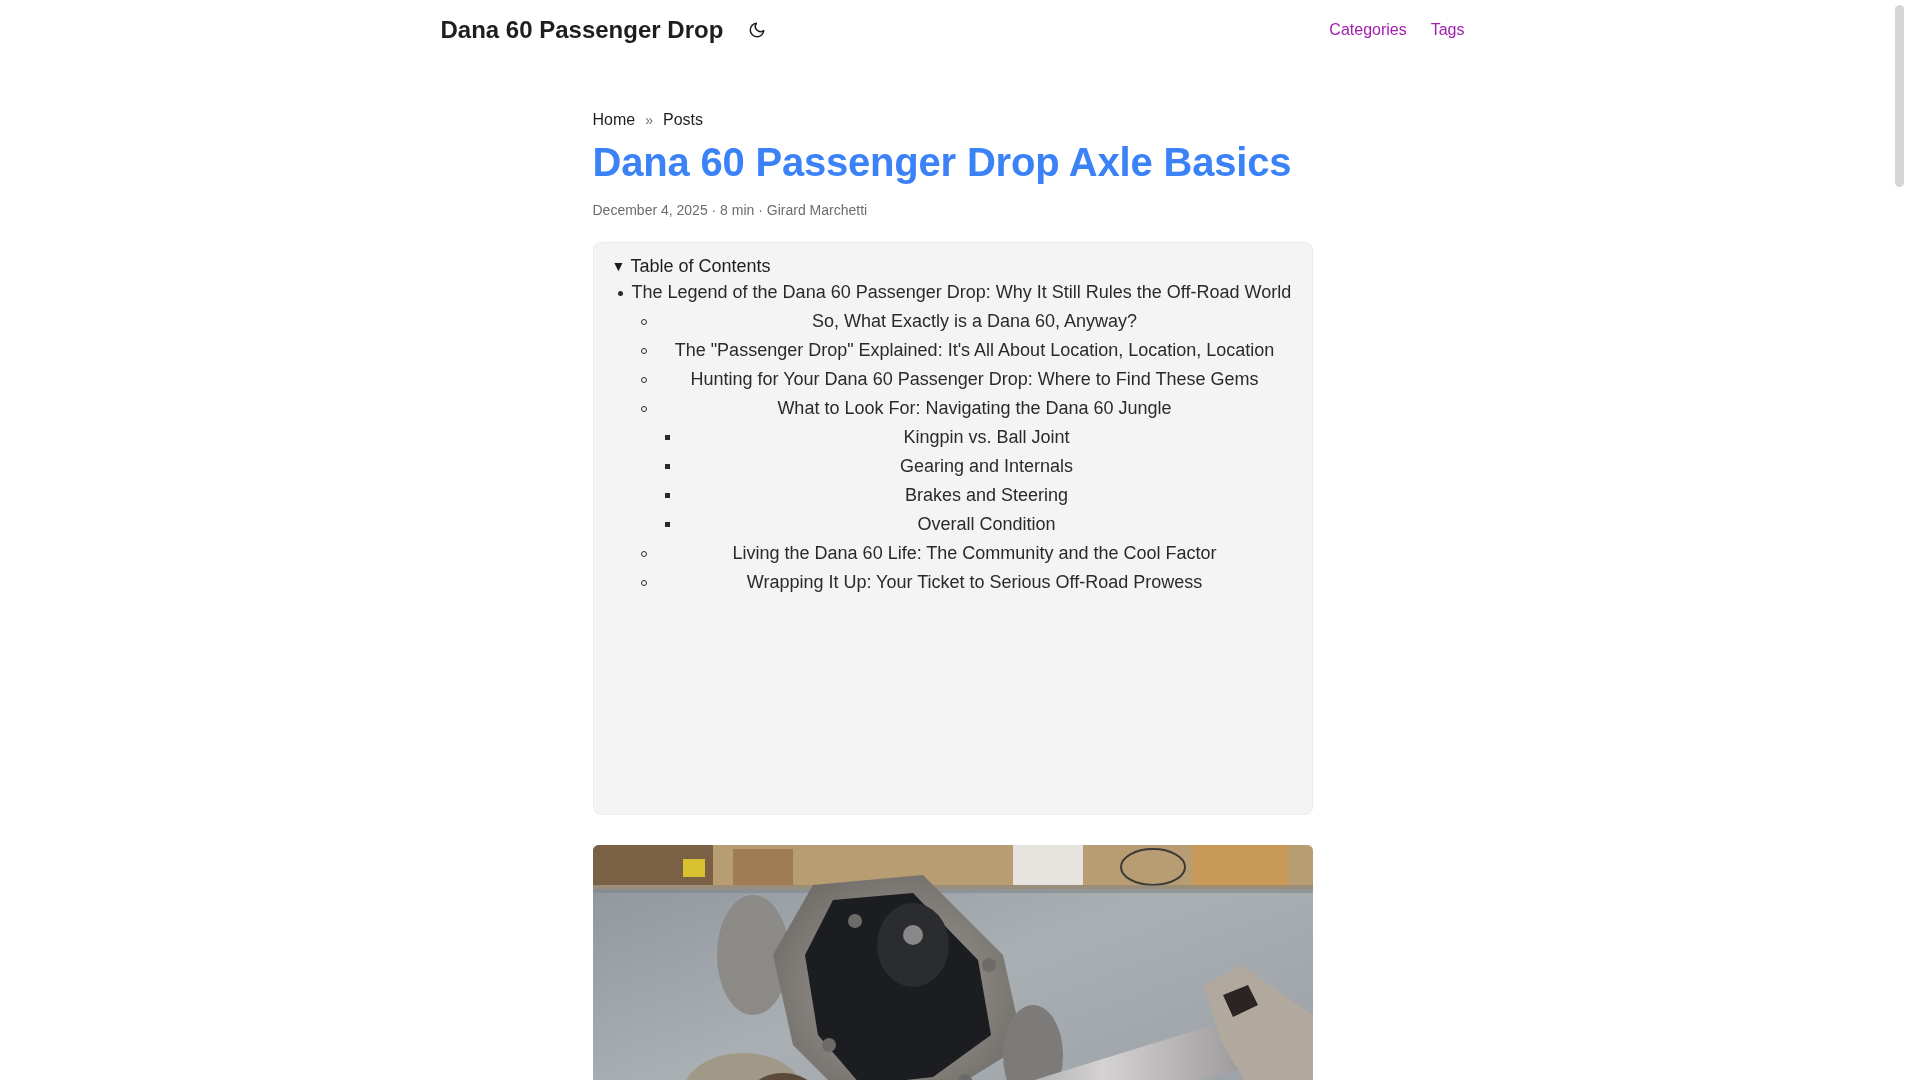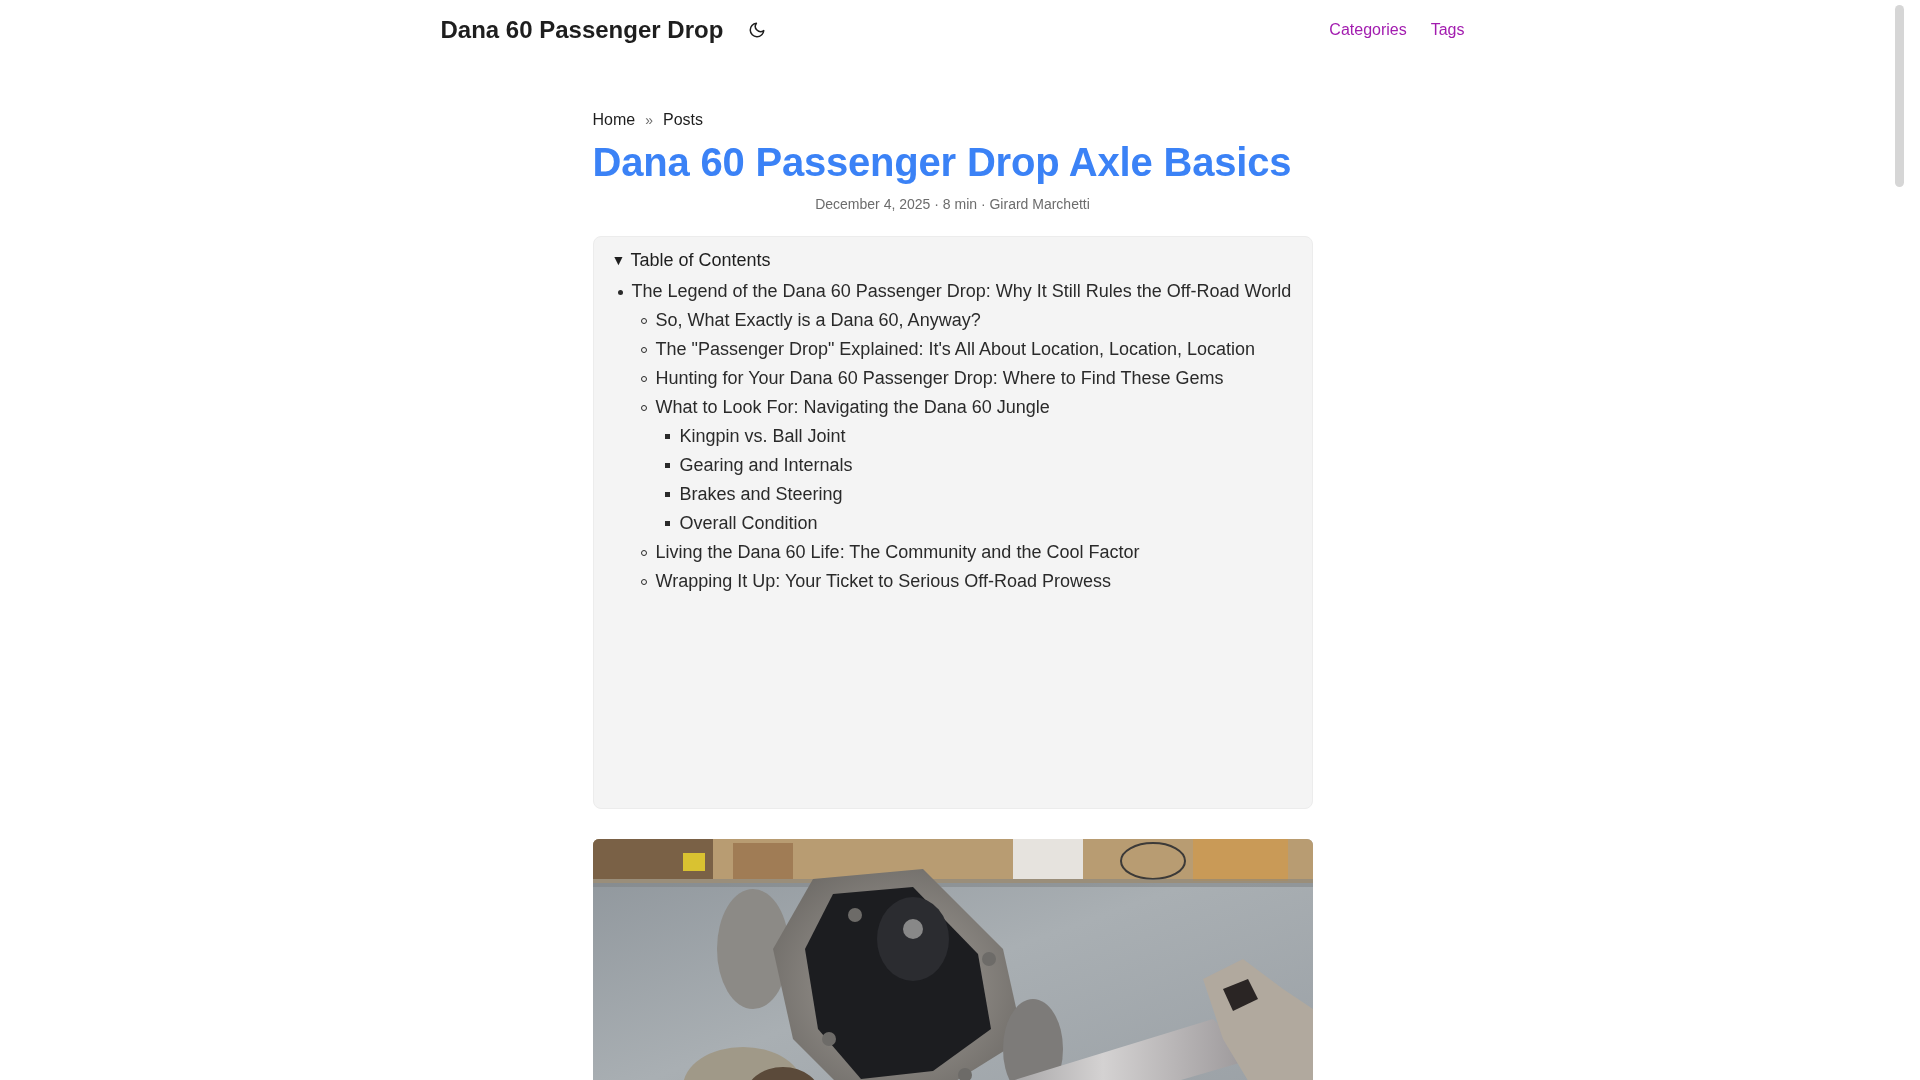--- a/index.html
+++ b/index.html
@@ -22,39 +22,39 @@
   .theme-toggle { width: 20px; height: 20px; display: inline-flex; align-items: center; justify-content: center; cursor: pointer; margin-left: 0px; }
   .menu { display: flex; gap: 24px; list-style: none; }
   .menu a { font-size: 16px; color: #a21caf; text-decoration: none; line-height: 60px; }
 
   
   .main { width: 720px; margin: 0 auto; padding-top: 49px; }
   .breadcrumbs { font-size: 16px; color: #1e1e1e; display: flex; align-items: center; gap: 10px; height: 22px; }
   .breadcrumbs a { color: #1e1e1e; text-decoration: none; }
   .breadcrumbs .sep { color: #6c6c6c; font-size: 14px; }
   .post-title { font-size: 40px; font-weight: 700; line-height: 1.2; color: #3b82f6; margin-top: 7px; letter-spacing: -0.2px; }
-  .post-meta { font-size: 14px; color: #6c6c6c; margin-top: 8px; line-height: 20px; text-align: center; }
+  .post-meta { font-size: 14px; color: #6c6c6c; margin-top: 14px; line-height: 20px; }
 
   .toc {
     margin-top: 22px;
     background: #f4f4f4;
     border: 1px solid #ececec;
     border-radius: 8px;
     padding: 10px 18px 12px 18px;
     height: 573px;
   }
   .toc-summary { display: flex; align-items: center; font-size: 18px; height: 24px; margin-top: 1px; cursor: pointer; color: #1e1e1e; }
   .toc-summary .tri { font-size: 14px; margin-right: 5px; width: 14px; display: inline-block; }
   .toc ul { list-style: none; }
   .toc li { font-size: 18px; line-height: 29px; color: #2a2a2a; position: relative; }
   .toc a { color: #2a2a2a; text-decoration: none; }
-  .lvl1 { margin-top: 5px; padding-left: 20px; }
+  .lvl1 { padding-left: 20px; }
   .lvl1 > li { padding-left: 0; }
   .lvl1 > li::before { content: ""; position: absolute; left: -14px; top: 13px; width: 5px; height: 5px; border-radius: 50%; background: #2a2a2a; }
-  .lvl2 { padding-left: 24px; }
+  .lvl2 { padding-left: 24px; text-align: center; }
   .lvl2 > li::before { content: ""; position: absolute; left: -15px; top: 12px; width: 6px; height: 6px; border-radius: 50%; border: 1px solid #2a2a2a; background: transparent; box-sizing: border-box; }
   .lvl3 { padding-left: 24px; }
   .lvl3 > li::before { content: ""; position: absolute; left: -15px; top: 12px; width: 5px; height: 5px; background: #2a2a2a; border: none; border-radius: 0; }
 
   .cover { margin-top: 30px; width: 720px; height: 260px; border-radius: 6px 6px 0 0; overflow: hidden; position: relative; }
   .cover svg { display: block; }
 
   
   .scrollbar { position: absolute; right: 0; top: 0; width: 15px; height: 1080px; background: #ffffff; }
   .scroll-thumb { position: absolute; left: 5px; top: 5px; width: 9px; height: 182px; border-radius: 5px; background: #d6d6d6; }

